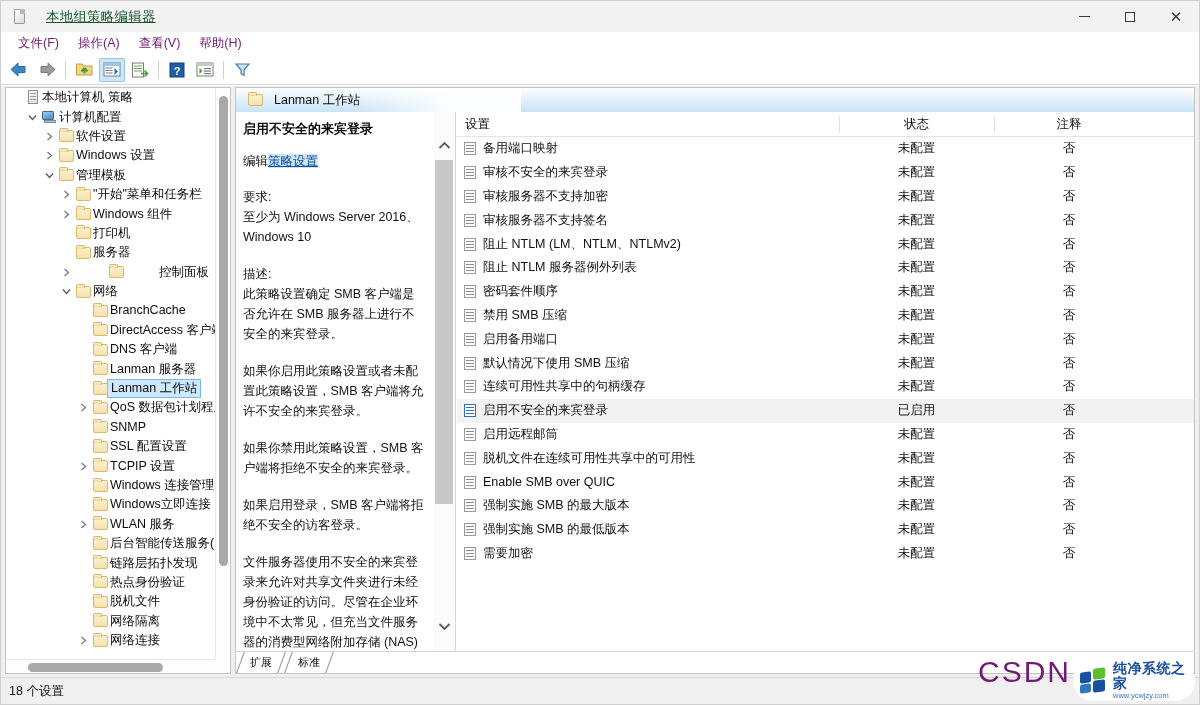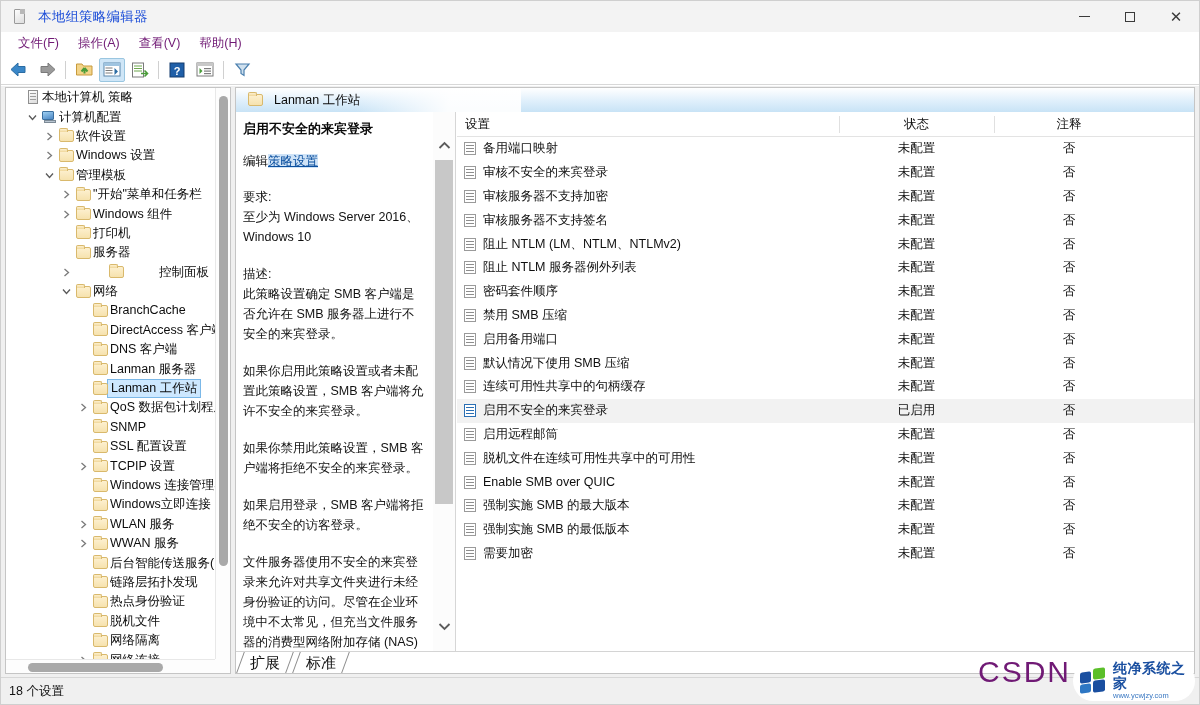--- a/index.html
+++ b/index.html
@@ -35,22 +35,22 @@
     background: linear-gradient(145deg,#fdfdfd,#dedede);
     border: 1px solid #9a9a9a;
     border-radius: 1px;
   }
   .title-icon .fold {
     position: absolute; left: 9px; top: 1px;
     width: 5px; height: 5px;
     background: #b8b8b8;
   }
   .title-text {
-    margin-left: 9px; font-size: 13.5px; color: #1d4ed8;
-    letter-spacing: .2px; white-space: nowrap;
+    margin-left: 17px; font-size: 13.5px; color: #14532d;
+    letter-spacing: .2px; white-space: nowrap; text-decoration: underline;
   }
   .win-controls {
     margin-left: auto; display: flex; height: 31px;
   }
   .win-btn {
     width: 46px; height: 31px;
     display: flex; align-items: center; justify-content: center;
     color: #3a3a3a; font-size: 12px;
   }
   .glyph-min { width: 11px; height: 1px; background: #3a3a3a; }
@@ -291,21 +291,21 @@
   .list-row.sel .policy-ico i { background: #2a6fb4; }
 
   
   .tab-strip {
     position: absolute; left: 0; right: 0; bottom: 0; height: 22px;
     background: #ffffff; border-top: 1px solid #d4d4d4;
     display: flex; align-items: flex-end;
   }
   .tab {
     position: relative; height: 21px; line-height: 21px;
-    font-size: 15px; color: #111;
+    font-size: 11px; color: #111;
     padding: 0 12px 0 14px;
   }
   .tab::before, .tab::after {
     content:""; position: absolute; top: 0; width: 1px; height: 21px;
     background: #8b8b8b;
   }
   .tab::before { left: 4px; transform: skewX(-20deg); }
   .tab::after  { right: 2px; transform: skewX(-20deg); }
 
   
@@ -692,31 +692,20 @@
           <div class="tree-row" style="padding-left: 70px;">
             <span class="chev">
               <svg width="7" height="9" viewBox="0 0 7 9">
                 <path d="M1.5 1 L5.5 4.5 L1.5 8" fill="none" stroke="#7a7a7a" stroke-width="1.3"></path>
               </svg>
             </span>
             <span class="ico">
               <span class="folder"></span>
             </span>
             <span class="tree-label">WLAN 服务</span>
-          </div>
-          <div class="tree-row" style="padding-left: 70px;">
-            <span class="chev">
-              <svg width="7" height="9" viewBox="0 0 7 9">
-                <path d="M1.5 1 L5.5 4.5 L1.5 8" fill="none" stroke="#7a7a7a" stroke-width="1.3"></path>
-              </svg>
-            </span>
-            <span class="ico">
-              <span class="folder"></span>
-            </span>
-            <span class="tree-label">WWAN 服务</span>
           </div>
           <div class="tree-row" style="padding-left: 70px;">
             <span class="chev empty">
               <svg width="7" height="9" viewBox="0 0 7 9">
                 <path d="M1.5 1 L5.5 4.5 L1.5 8" fill="none" stroke="#7a7a7a" stroke-width="1.3"></path>
               </svg>
             </span>
             <span class="ico">
               <span class="folder"></span>
             </span>

